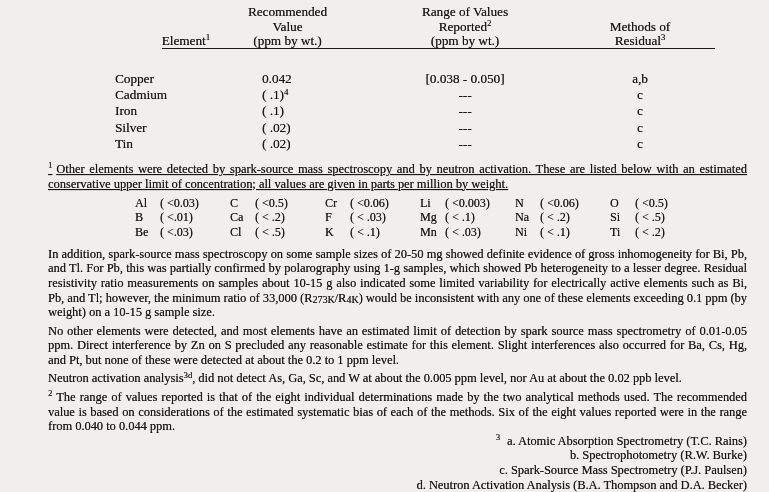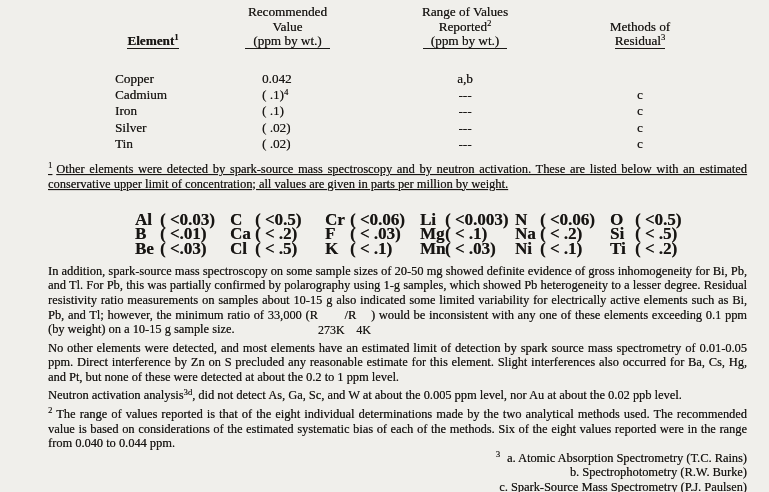--- a/index.html
+++ b/index.html
@@ -5,46 +5,46 @@
   * { margin:0; padding:0; box-sizing:border-box; }
   html,body { background:#ffffff; }
   .page {
     position:relative; width:769px; height:492px; overflow:hidden;
     background:#f0efeb; color:#171513;
     font-family:"Liberation Serif","DejaVu Serif",serif;
     font-size:12.4px; line-height:14.6px;
     text-shadow:0.2px 0.2px 0.5px rgba(40,36,30,0.72);
   }
   sup { font-size:8.6px; line-height:0; position:relative; top:-4.6px; vertical-align:baseline; }
-  sub { font-size:12px; line-height:0; position:relative; top:15px; vertical-align:baseline; }
+  sub { font-size:10px; line-height:0; position:relative; top:1px; vertical-align:baseline; }
 
   
   .cert { padding-top:2px; }
   .cert-head, .cert-row { display:grid; grid-template-columns:210px 155px 200px 150px; }
   .th {
-    display:flex; flex-direction:column; justify-content:flex-end; align-items:center;
+    display:flex; flex-direction:column; justify-content:flex-end; 
     height:47px; font-size:13.2px; line-height:14.2px; text-align:center;
   }
-  .th-element { align-items:center; padding-left:96px;font-weight:bold; }
+  .th-element { align-items:flex-end; padding-left:96px; }
   .u { border-bottom:1.4px solid #1b1916; }
   .u-wide { padding:0 8px; }
   .cert-body { margin-top:22px; }
   .cert-row { height:16.2px; font-size:13.2px; line-height:16.2px; }
   .td-el  { padding-left:115px; }
   .td-val { padding-left:52px; }
   .td-rng { text-align:center; }
   .td-mth { text-align:center; }
 
   
   .block { margin:0 22px 0 48px; text-align:justify; }
   .fn-marker { margin-right:4px; }
   .fn1 { margin-top:10px;text-decoration:underline; }
 
   
-  .limits { margin:22px 0 0 135px; font-size:17px; line-height:14.2px;font-weight:bold; }
+  .limits { margin:5px 0 0 135px; font-size:12px; line-height:14.2px; }
   .limits-row { display:flex; }
   .lcell { width:95px; }
   .lcell:last-child { width:auto; }
   .lcell .sym { display:inline-block; width:25px; }
 
   .para1 { margin-top:8px; }
   .para2 { margin-top:4px; }
   .para3 { margin-top:4px; }
   .fn2   { margin-top:4px; }
   .fn3   { margin-top:0; text-align:right; }
@@ -75,20 +75,21 @@
       <div class="th">
         <span>Methods of</span>
         <span class="u"><span>Residual</span><sup>3</sup></span>
       </div>
     </div>
 
     <div class="cert-body">
       <div class="cert-row">
         <div class="td-el">Copper</div>
         <div class="td-val"><span>0.042</span><sup></sup></div>
+        <div class="td-rng">[0.038 - 0.050]</div>
         <div class="td-mth">a,b</div>
       </div>
       <div class="cert-row">
         <div class="td-el">Cadmium</div>
         <div class="td-val"><span>( .1)</span><sup>4</sup></div>
         <div class="td-rng">---</div>
         <div class="td-mth">c</div>
       </div>
       <div class="cert-row">
         <div class="td-el">Iron</div>

